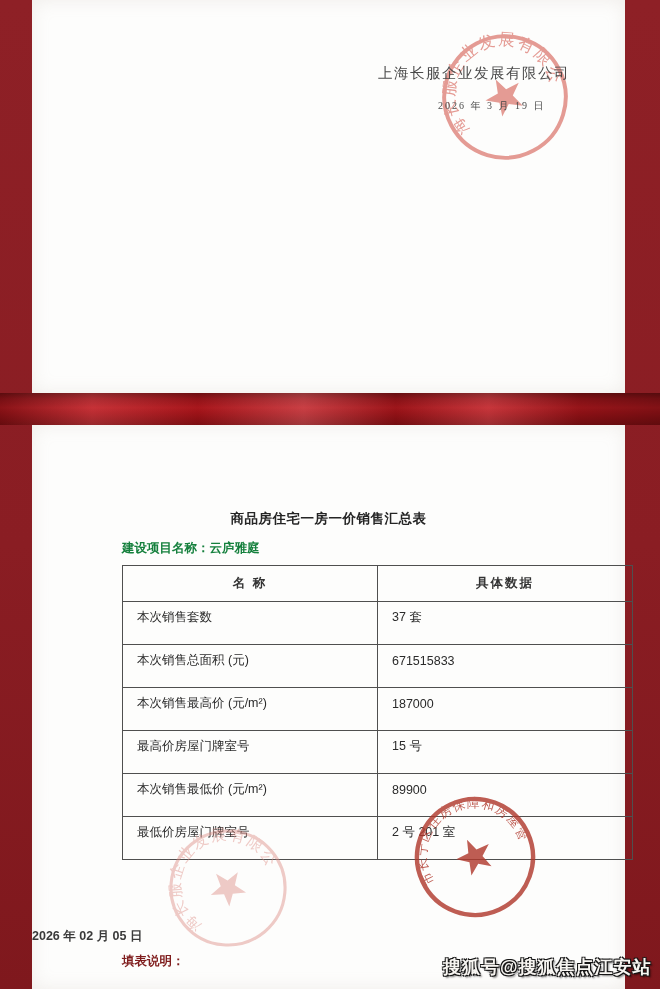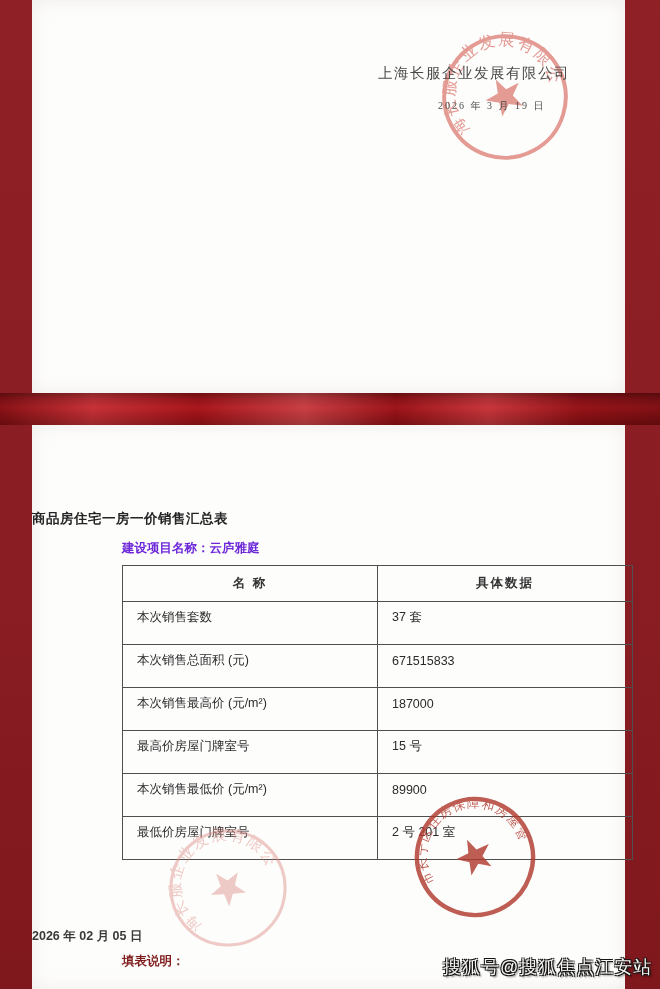--- a/index.html
+++ b/index.html
@@ -20,42 +20,42 @@
     background:linear-gradient(180deg,#7c1013 0%,#a3151b 18%,#c01a20 46%,#b2151b 62%,#8d1014 100%);
   }
   .ribbon::before{
     content:"";position:absolute;inset:0;
     background:linear-gradient(90deg,rgba(0,0,0,.28) 0%,rgba(255,255,255,.10) 14%,rgba(0,0,0,.12) 30%,rgba(255,255,255,.16) 46%,rgba(0,0,0,.18) 60%,rgba(255,255,255,.12) 74%,rgba(0,0,0,.22) 88%,rgba(0,0,0,.32) 100%);
   }
   .textline{position:absolute;color:#3c3c3c;white-space:nowrap;}
   .serif{font-family:"Liberation Serif","DejaVu Serif",serif;}
   #p1-company{top:64px;left:346px;font-size:14.5px;letter-spacing:1.5px;color:#4a4a4a;z-index:2;}
   #p1-date{top:99px;left:406px;font-size:10px;letter-spacing:2px;color:#4a4a4a;z-index:2;}
-  #p2-title{top:85px;left:0;width:593px;font-size:13.5px;font-weight:bold;color:#252525;letter-spacing:.5px;}
-  #p2-project{top:115px;left:90px;font-size:12.5px;font-weight:600;color:#6d28d9;}
+  #p2-title{top:85px;left:0;width:593px;text-align:center;font-size:13.5px;font-weight:bold;color:#252525;letter-spacing:.5px;}
+  #p2-project{top:115px;left:90px;font-size:12.5px;font-weight:600;color:#15803d;}
   #p2-developer{top:468px;left:90px;font-size:12.5px;font-weight:600;color:#2e2e2e;z-index:4;}
   #p2-date{top:503px;left:0;width:513px;text-align:left;font-size:12.5px;font-weight:600;color:#3a3a3a;z-index:4;}
   #p2-notes{top:528px;left:90px;font-size:12.5px;font-weight:600;color:#7f1d1d;z-index:4;}
   table.summary{
     position:absolute;top:140px;left:90px;width:511px;border-collapse:collapse;
     font-size:12.5px;color:#2b2b2b;z-index:1;table-layout:fixed;
   }
   table.summary th,table.summary td{
     border:1px solid #4f4f4f;background:transparent;font-weight:normal;
   }
   table.summary th{height:33px;text-align:center;font-weight:600;letter-spacing:2px;color:#333;}
   table.summary td{height:31px;padding:0 0 11px 14px;text-align:left;}
   .seal{position:absolute;pointer-events:none;}
   #seal1{left:407px;top:31px;width:132px;height:132px;color:#d96d63;opacity:.68;z-index:1;}
   #seal2{left:134px;top:401px;width:124px;height:124px;color:#dd8d85;opacity:.45;z-index:3;}
   #seal3{left:380px;top:369px;width:126px;height:126px;color:#b13a2e;opacity:.82;z-index:3;}
   .seal svg{width:100%;height:100%;display:block;}
   #watermark{
     position:absolute;left:443px;top:955px;z-index:9;
-    font-size:18px;font-weight:normal;letter-spacing:1px;color:#f7f5f1;white-space:nowrap;
+    font-size:18px;font-weight:bold;letter-spacing:1px;color:#f7f5f1;white-space:nowrap;
     text-shadow:-1px -1px 0 #151515,1px -1px 0 #151515,-1px 1px 0 #151515,1px 1px 0 #151515,2px 2px 2px rgba(0,0,0,.55);
   }
 </style>
 </head>
 <body>
 
 <div class="page" id="page1">
   <div class="seal" id="seal1">
     <svg viewBox="0 0 200 200">
       <g transform="rotate(-28 100 100)">

